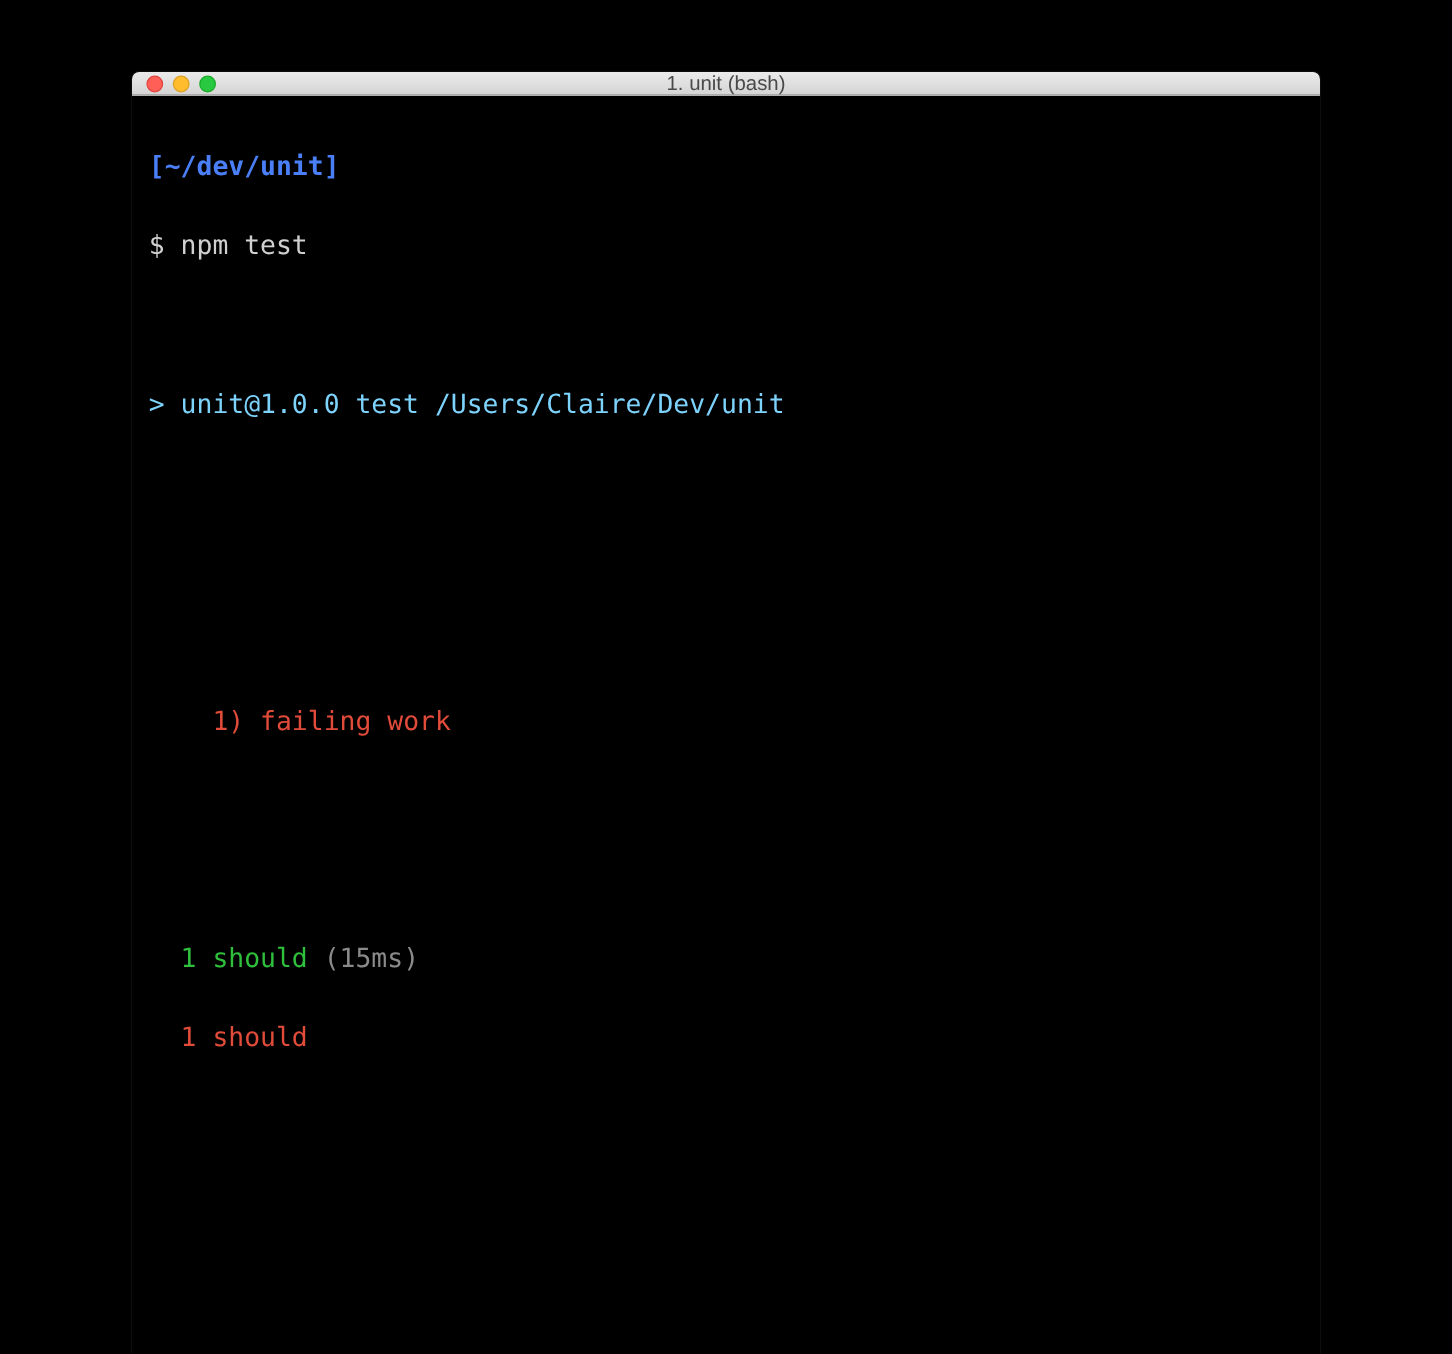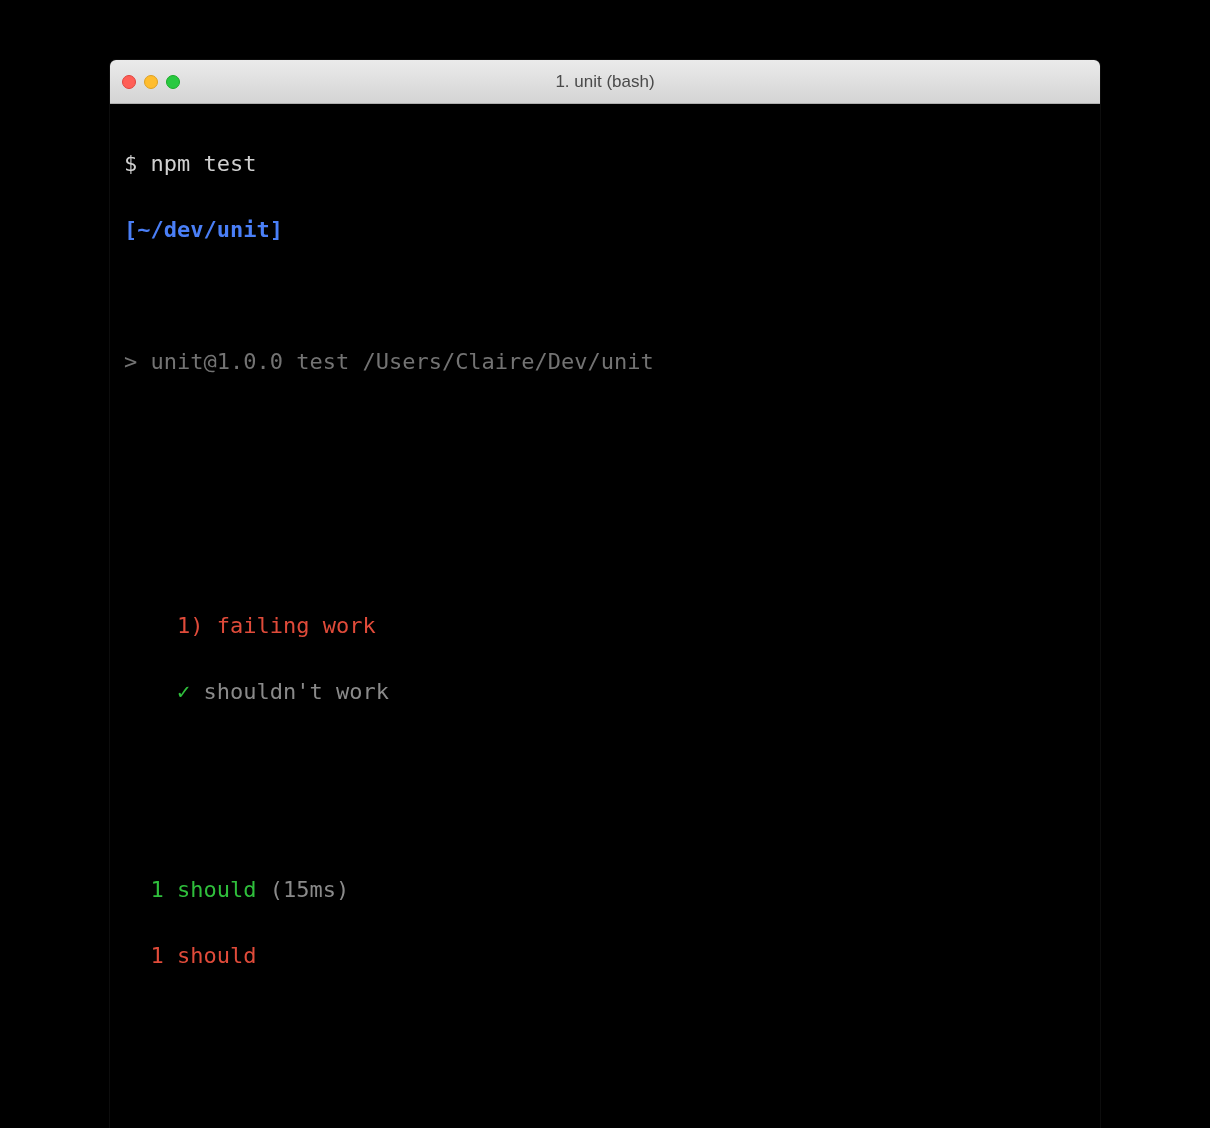--- a/index.html
+++ b/index.html
@@ -18,25 +18,24 @@
       padding-top: 60px;
     }
     .terminal-window {
       width: 990px;
       background: #000;
       border-radius: 6px;
       overflow: hidden;
       box-shadow: 0 0 0 1px rgba(255,255,255,0.05);
     }
     .title-bar {
-      height: 44px;
+      height: 20px;
       background: linear-gradient(to bottom, #ebebeb, #d4d4d4);
       border-bottom: 1px solid #b0b0b0;
       display: flex;
-      align-items: center;
       position: relative;
       padding: 0 12px;
     }
     .traffic-lights {
       display: flex;
       gap: 8px;
       align-items: center;
     }
     .traffic-light {
       width: 14px;
@@ -62,50 +61,49 @@
       line-height: 1.5;
       color: #d0d0d0;
       white-space: pre;
       min-height: 980px;
     }
     .line { white-space: pre; }
     .cwd-bracket { color: #4a7ff7; font-weight: bold; }
     .cwd-path { color: #4a7ff7; font-weight: bold; }
     .prompt { color: #d0d0d0; }
     .cmd-text { color: #d0d0d0; }
-    .out-default { color: #737373; }
+    .out-default { color: #7dd3fc; }
     .red { color: #e04b3a; }
     .green { color: #2fbf3c; }
     .grey { color: #8a8a8a; }
     .white { color: #d8d8d8; }
     .blank { height: 33px; }
   </style>
 </head>
 <body>
 
 <div class="terminal-window">
   <div class="title-bar">
     <div class="traffic-lights">
       <div class="traffic-light tl-close"></div>
       <div class="traffic-light tl-min"></div>
       <div class="traffic-light tl-zoom"></div>
     </div>
     <div class="window-title">1. unit (bash)</div>
   </div>
 
   <div class="terminal-body">
+<div class="line"><span class="cwd-bracket">[</span><span class="cwd-path">~/dev/unit</span><span class="cwd-bracket">]</span></div>
 <div class="line"><span class="prompt">$</span> <span class="cmd-text">npm test</span></div>
-<div class="line"><span class="cwd-bracket">[</span><span class="cwd-path">~/dev/unit</span><span class="cwd-bracket">]</span></div>
 <div class="blank"></div>
 <div class="line out-default">&gt; unit@1.0.0 test /Users/Claire/Dev/unit</div>
 <div class="blank"></div>
 <div class="blank"></div>
 <div class="blank"></div>
 <div class="line">    <span class="red">1)</span> <span class="red">failing work</span></div>
-<div class="line">    <span class="green">✓</span> <span class="grey">shouldn't work</span></div>
 <div class="blank"></div>
 <div class="blank"></div>
 <div class="line">  <span class="green">1</span> <span class="green">should</span> <span class="grey">(15ms)</span></div>
 <div class="line">  <span class="red">1</span> <span class="red">should</span></div>
 
 
 
 
 
 

